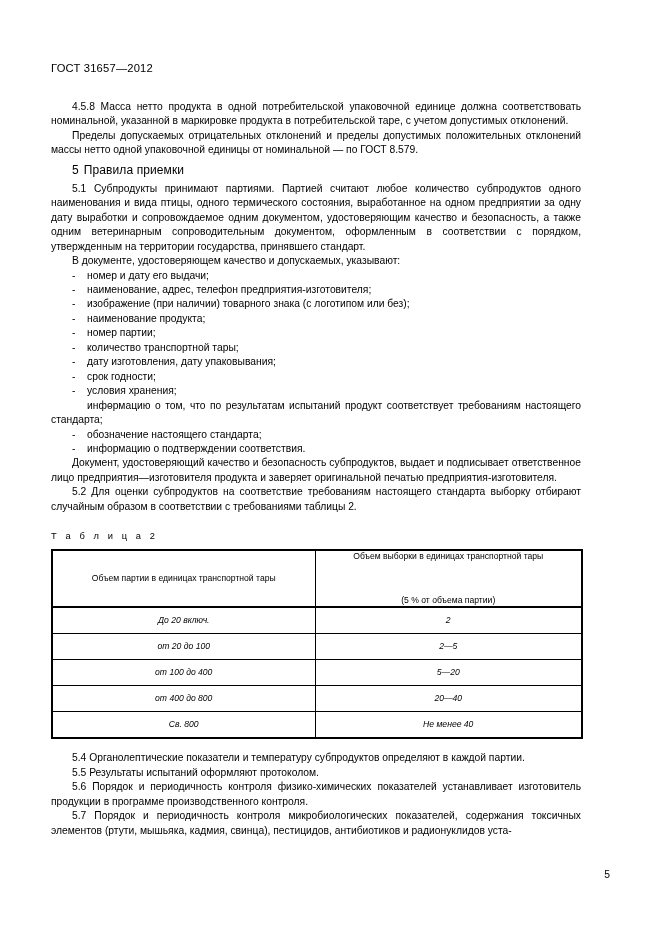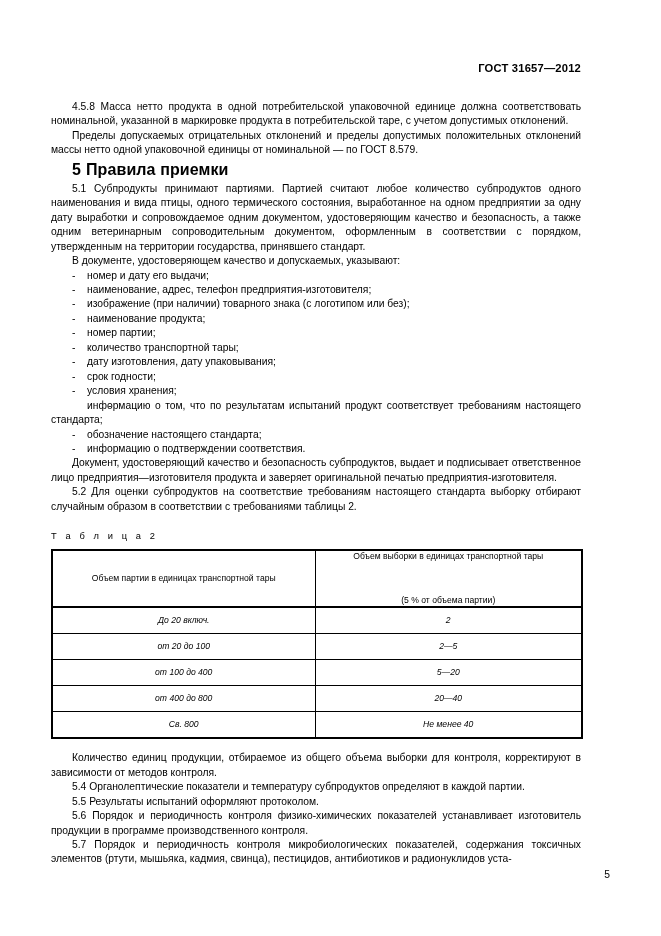--- a/index.html
+++ b/index.html
@@ -20,23 +20,23 @@
     overflow: hidden;
     box-sizing: border-box;
   }
 
   
   .page-header {
     position: absolute;
     left: 51px;
     top: 62px;
     width: 530px;
-    text-align: right;
+    text-align: left;
     font-size: 11.2px;
-    font-weight: bold;
+    font-weight: normal;
     letter-spacing: 0.2px;
     white-space: nowrap;
   }
 
   
   .body-area {
     position: absolute;
     left: 51px;
     top: 100px;
     width: 530px;
@@ -47,22 +47,22 @@
     line-height: 14.45px;
     text-align: justify;
     text-indent: 21px;
     hyphens: manual;
   }
   .spacer-sm { height: 4px; }
 
   
   h2.section-heading {
     margin: 0;
-    font-size: 16px;
-    font-weight: bold;
+    font-size: 12px;
+    font-weight: normal;
     line-height: 16px;
     text-indent: 21px;
     letter-spacing: 0.1px;
   }
   h2.section-heading .num {
     margin-right: 5px;
   }
 
   
   ul.dash-list {
@@ -261,21 +261,20 @@
         </tr>
         <tr>
           <td>Св. 800</td>
           <td>Не менее 40</td>
         </tr>
       </tbody>
     </table>
 
     <div style="height:12px"></div>
 
-    <p class="para">Количество единиц продукции, отбираемое из общего объема выборки для контроля, корректиру­ют в зависимости от методов контроля.</p>
     <p class="para">5.4  Органолептические показатели и температуру субпродуктов определяют в каждой партии.</p>
     <p class="para">5.5  Результаты испытаний оформляют протоколом.</p>
     <p class="para">5.6  Порядок и периодичность контроля физико-химических показателей устанавливает изготови­тель продукции в программе производственного контроля.</p>
     <p class="para">5.7  Порядок и периодичность контроля микробиологических показателей, содержания токсич­ных элементов (ртути, мышьяка, кадмия, свинца), пестицидов, антибиотиков и радионуклидов уста-</p>
 
   </div>
 
   <div class="page-number">5</div>
 
 </div>

